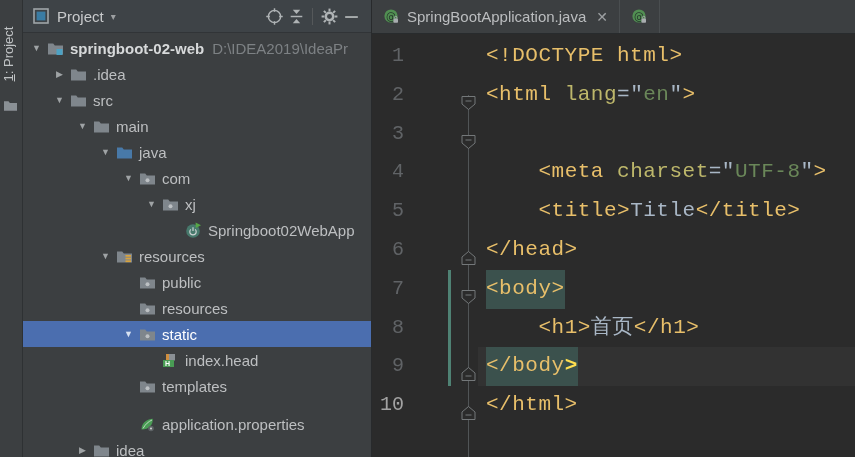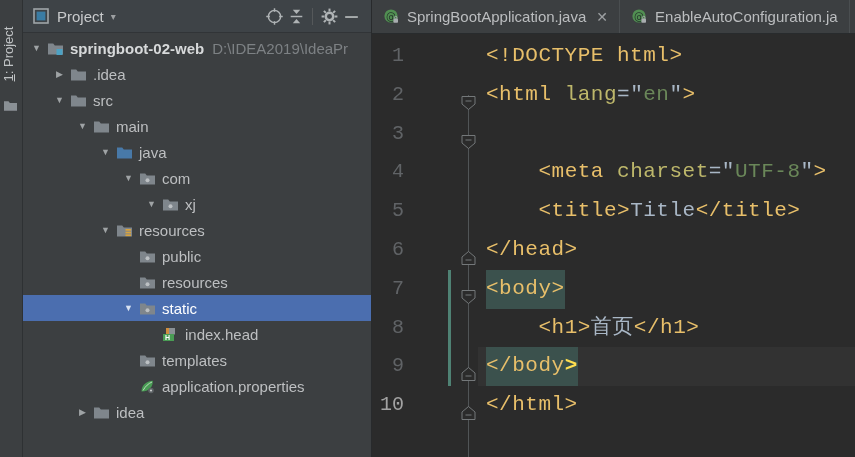--- a/index.html
+++ b/index.html
@@ -173,20 +173,32 @@
         <div class="row" style="padding-left: 119px;">
           <span class="arr">▼</span>
           <span class="ticon">
             <svg width="17" height="15" viewBox="0 0 17 15">
               <path d="M1 2.5h5.2l1.6 2H16v9H1z" fill="#7f868c"></path>
               <circle cx="8.5" cy="9.3" r="2" fill="#bcc0c3"></circle>
             </svg>
           </span>
           <span class="lbl">xj</span>
         </div>
+        <div class="row" style="padding-left: 142px;">
+          <span class="arr"></span>
+          <span class="ticon">
+            <svg width="17" height="17" viewBox="0 0 17 17">
+              <circle cx="8" cy="9" r="6.8" fill="#47796c"></circle>
+              <path d="M5.8 7.4a3.2 3.2 0 1 0 4.4 0" fill="none" stroke="#cdd2d3" stroke-width="1.2"></path>
+              <line x1="8" y1="5.3" x2="8" y2="9" stroke="#cdd2d3" stroke-width="1.2"></line>
+              <path d="M10.6 0.6L16 3.2 10.8 6z" fill="#57a647"></path>
+            </svg>
+          </span>
+          <span class="lbl">Springboot02WebApp</span>
+        </div>
         <div class="row" style="padding-left: 73px;">
           <span class="arr">▼</span>
           <span class="ticon">
             <svg width="17" height="15" viewBox="0 0 17 15">
               <path d="M1 2.5h5.2l1.6 2H16v9H1z" fill="#7f868c"></path>
               <rect x="9.5" y="6" width="5.5" height="1.7" fill="#d9a33c"></rect>
               <rect x="9.5" y="8.7" width="5.5" height="1.7" fill="#d9a33c"></rect>
               <rect x="9.5" y="11.4" width="5.5" height="1.7" fill="#d9a33c"></rect>
             </svg>
           </span>
@@ -237,21 +249,21 @@
         <div class="row" style="padding-left: 96px;">
           <span class="arr"></span>
           <span class="ticon">
             <svg width="17" height="15" viewBox="0 0 17 15">
               <path d="M1 2.5h5.2l1.6 2H16v9H1z" fill="#7f868c"></path>
               <circle cx="8.5" cy="9.3" r="2" fill="#bcc0c3"></circle>
             </svg>
           </span>
           <span class="lbl">templates</span>
         </div>
-        <div class="row" style="padding-left: 96px;">
+        <div class="row" style="padding-left: 96px; margin-top: 12px;">
           <span class="arr"></span>
           <span class="ticon">
             <svg width="16" height="16" viewBox="0 0 16 16">
               <path d="M2.5 13.5C2.5 7.5 7 3 13.8 2.8 14 9.5 9.5 13.7 2.5 13.5z" fill="#499c54"></path>
               <path d="M4 12.5C6.5 8 9.5 5.5 13 4" stroke="#d8e8d8" stroke-width="0.8" fill="none"></path>
               <circle cx="12" cy="12.5" r="2.8" fill="#5d6265"></circle>
               <circle cx="12" cy="12.5" r="1.1" fill="#c9cccd"></circle>
             </svg>
           </span>
           <span class="lbl">application.properties</span>
@@ -284,21 +296,20 @@
         </div>
         <div class="tab">
           <span style="display: inline-flex;">
             <svg width="17" height="17" viewBox="0 0 17 17">
               <circle cx="8" cy="8" r="6.6" fill="#518e52"></circle>
               <text x="8" y="11.5" text-anchor="middle" font-size="10" fill="#23342a" font-family="DejaVu Sans, sans-serif">@</text>
               <path d="M11.4 10.6v-1a1.3 1.3 0 0 1 2.6 0v1" fill="none" stroke="#a9adb0" stroke-width="1"></path>
               <rect x="10.4" y="10.6" width="4.6" height="4.2" rx="0.8" fill="#a9adb0"></rect>
             </svg>
           </span>
-          <span>EnableAutoConfiguration.ja</span>
         </div>
       </div>
     <div class="code" id="code">
         <div class="caretline" style="top: 313.4px; background: rgb(50, 50, 50);"></div>
         <div class="guide" style="top: 61.2px; bottom: 0px;"></div>
         <div class="vcsbar" style="top: 235.8px; height: 116.4px; background: rgb(79, 130, 116);"></div>
         <div class="cline" style="top: 3px;">
           <span class="ln" style="color: rgb(96, 99, 102);">1</span>
           <span class="txt"><span style="color: rgb(232, 191, 106);">&lt;!DOCTYPE html&gt;</span></span>
         </div>

